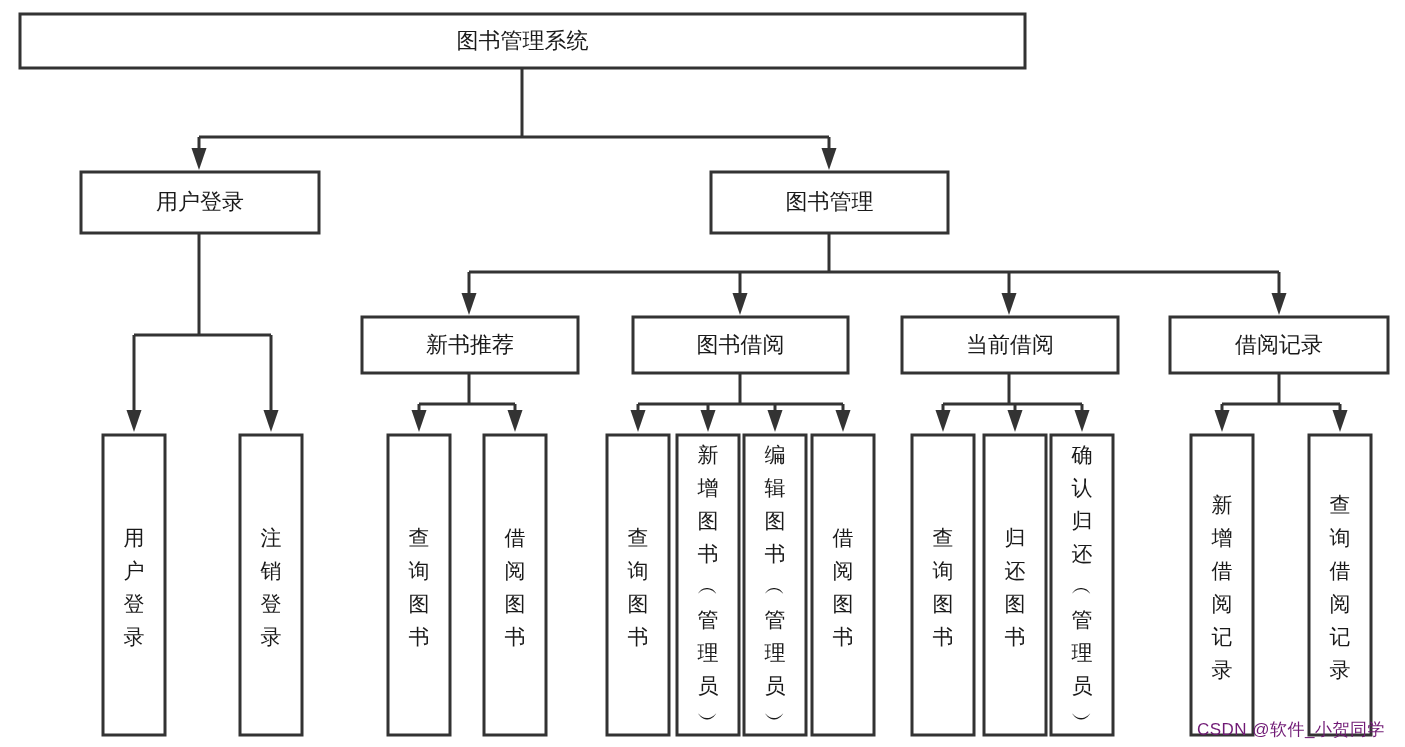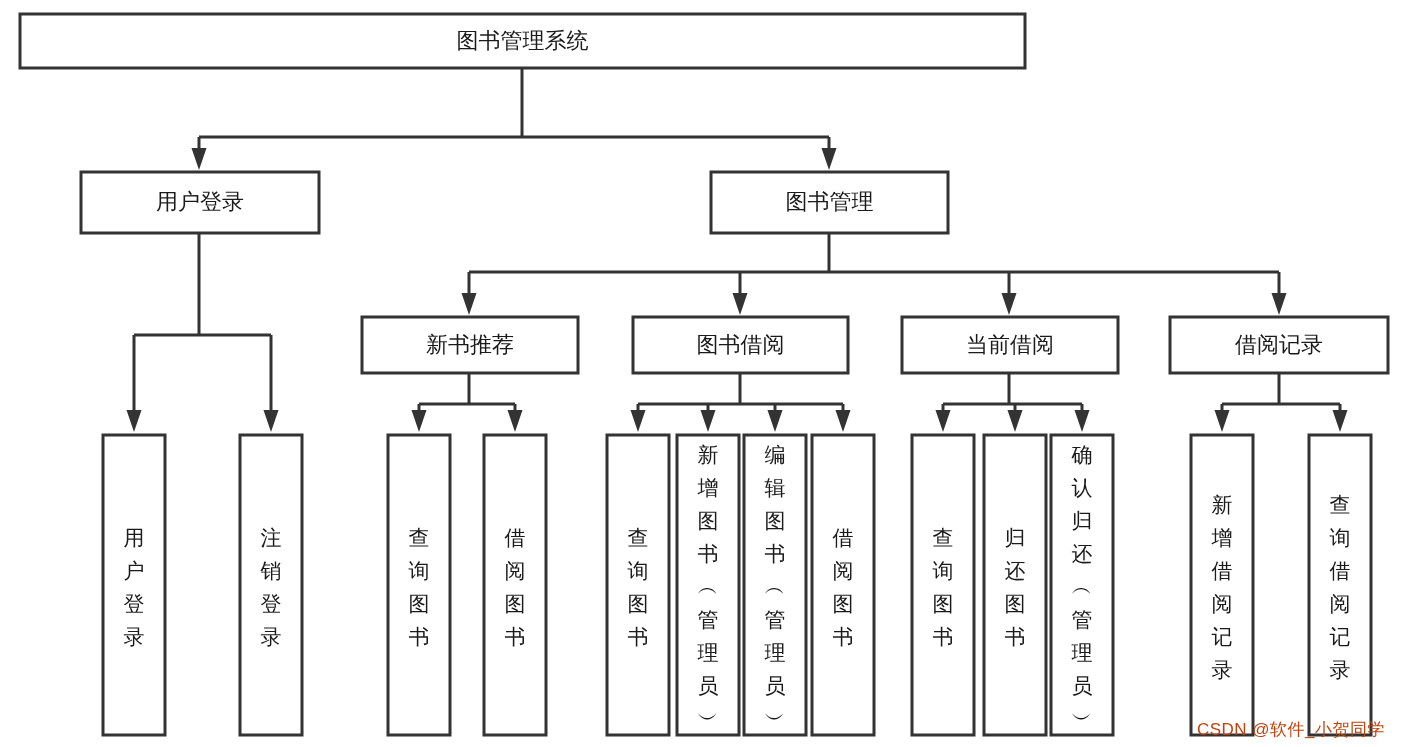--- a/index.html
+++ b/index.html
@@ -54,21 +54,21 @@
     font-size: 21px;
     fill: #1a1a1a;
     text-anchor: middle;
   }
   .watermark {
     position: absolute;
     right: 10px;
     bottom: 6px;
     font-family: "Liberation Sans", "DejaVu Sans", sans-serif;
     font-size: 17px;
-    color: #c2410c;
+    color: #701a75;
     white-space: nowrap;
     letter-spacing: 0.5px;
   }
 </style>
 </head>
 <body>
 
 <div id="diagram-root">
   <svg class="diagram" viewBox="0 0 1405 747">
     <g id="edges-layer">

